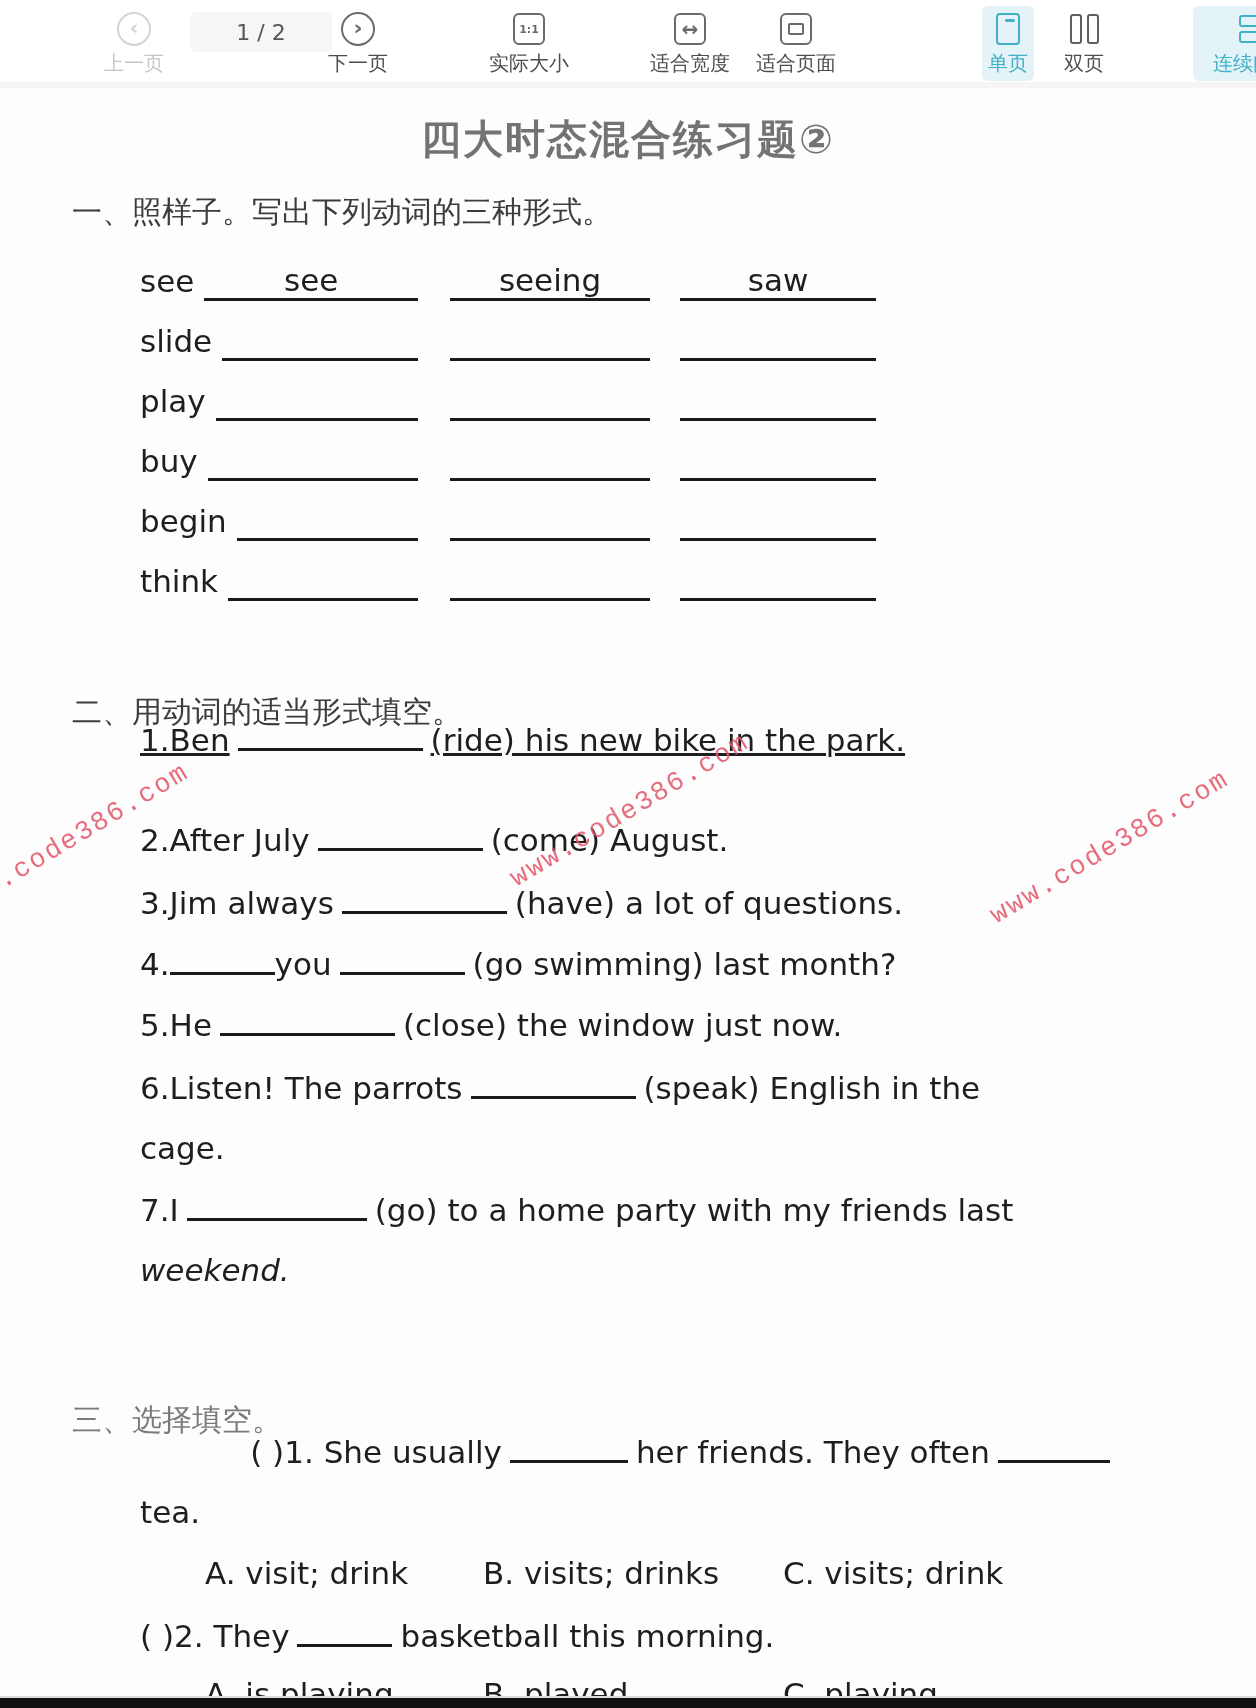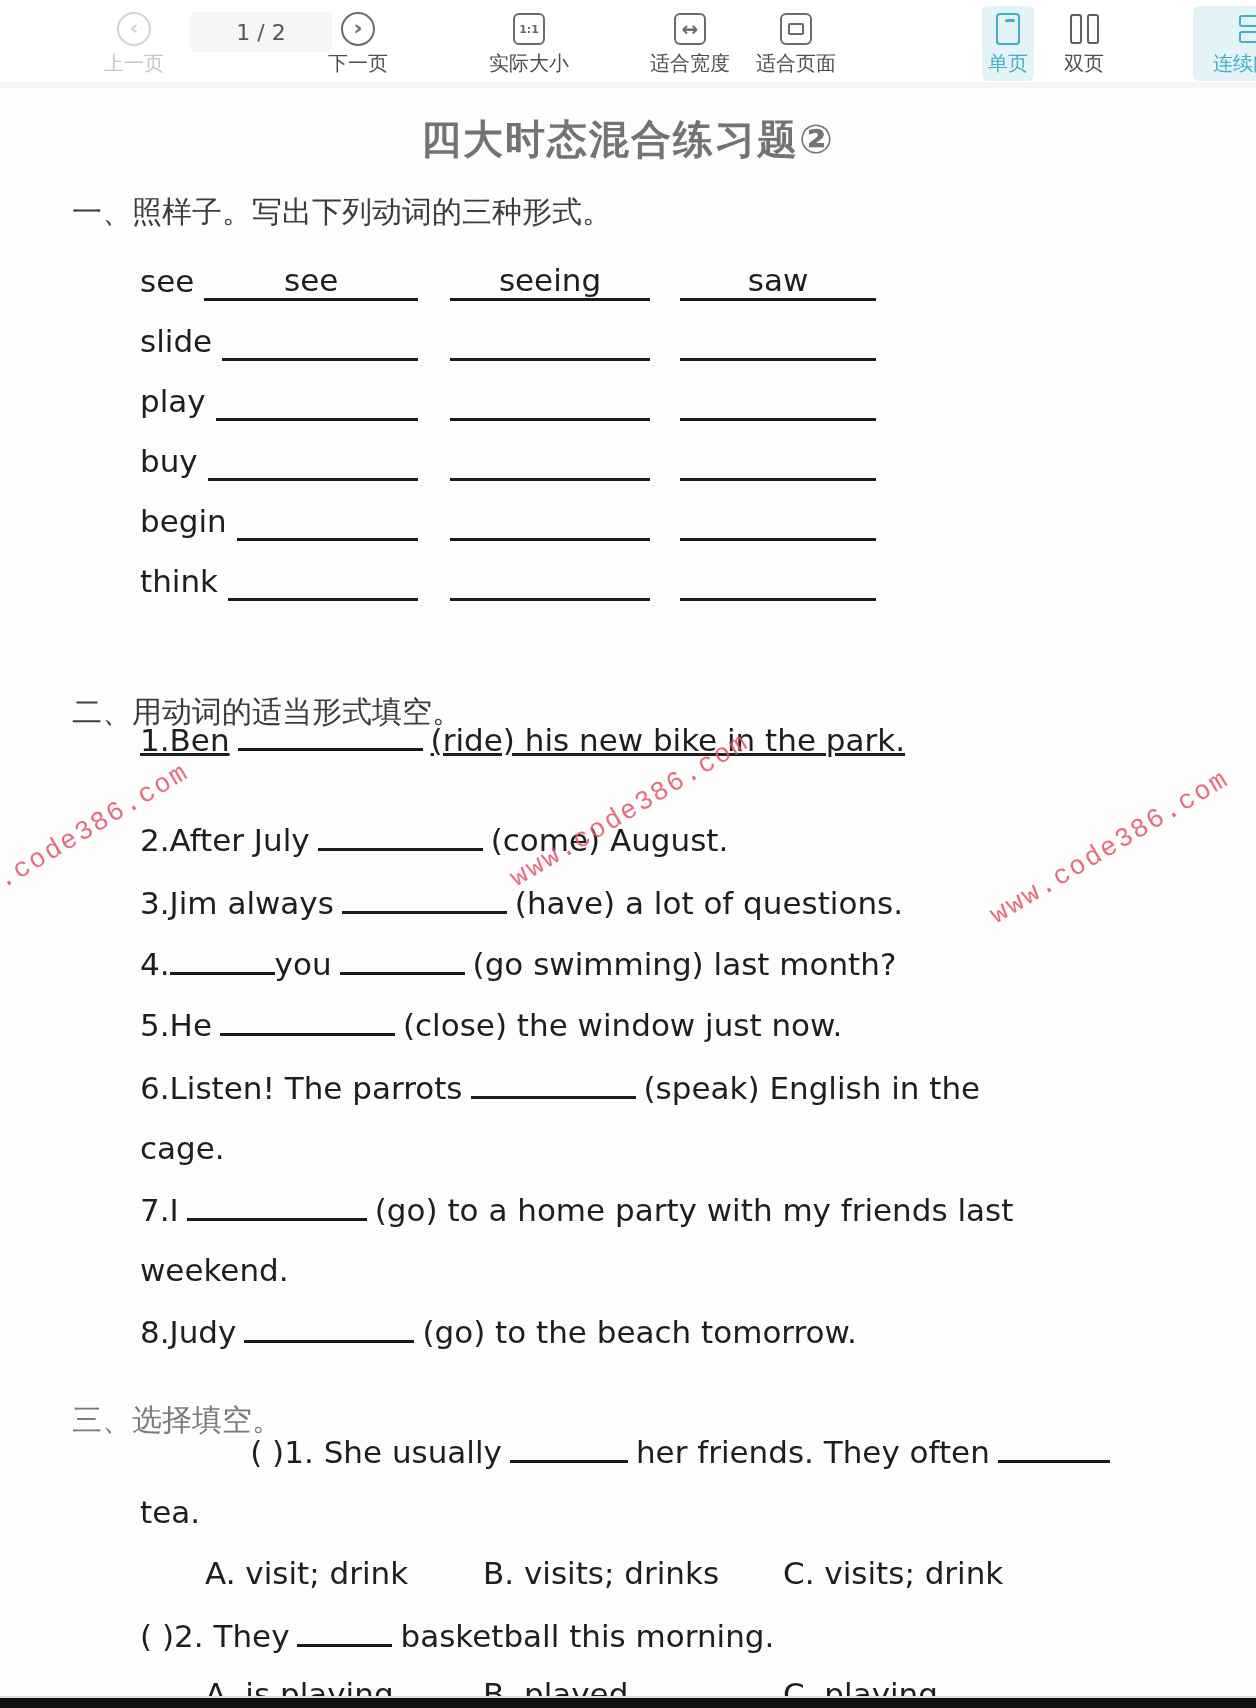--- a/index.html
+++ b/index.html
@@ -249,25 +249,22 @@
   </div>
   <div class="line" style="top:1068px;">
     <span>6.Listen! The parrots</span><span class="bl sp" style="width:165px;"></span><span>(speak) English in the</span>
   </div>
   <div class="line" style="top:1130px;">
     <span>cage.</span>
   </div>
   <div class="line" style="top:1190px;">
     <span>7.I</span><span class="bl sp" style="width:180px;"></span><span>(go) to a home party with my friends last</span>
   </div>
-  <div class="line" style="top:1252px;">
+  <div class="line" style="top:1252px;font-style:italic;">
     <span>weekend.</span>
-  </div>
-  <div class="line" style="top:1312px;">
-    <span>8.Judy</span><span class="bl sp" style="width:170px;"></span><span>(go) to the beach tomorrow.</span>
   </div>
 
   <div class="sec-head light" style="top:1400px;">三、选择填空。</div>
 
   <div class="line" style="top:1432px;text-align:center;">
     <span>( )1. She usually</span><span class="bl sp" style="width:118px;"></span><span>her friends. They often</span><span class="bl spl" style="width:112px;"></span>
   </div>
   <div class="line" style="top:1494px;">
     <span>tea.</span>
   </div>

